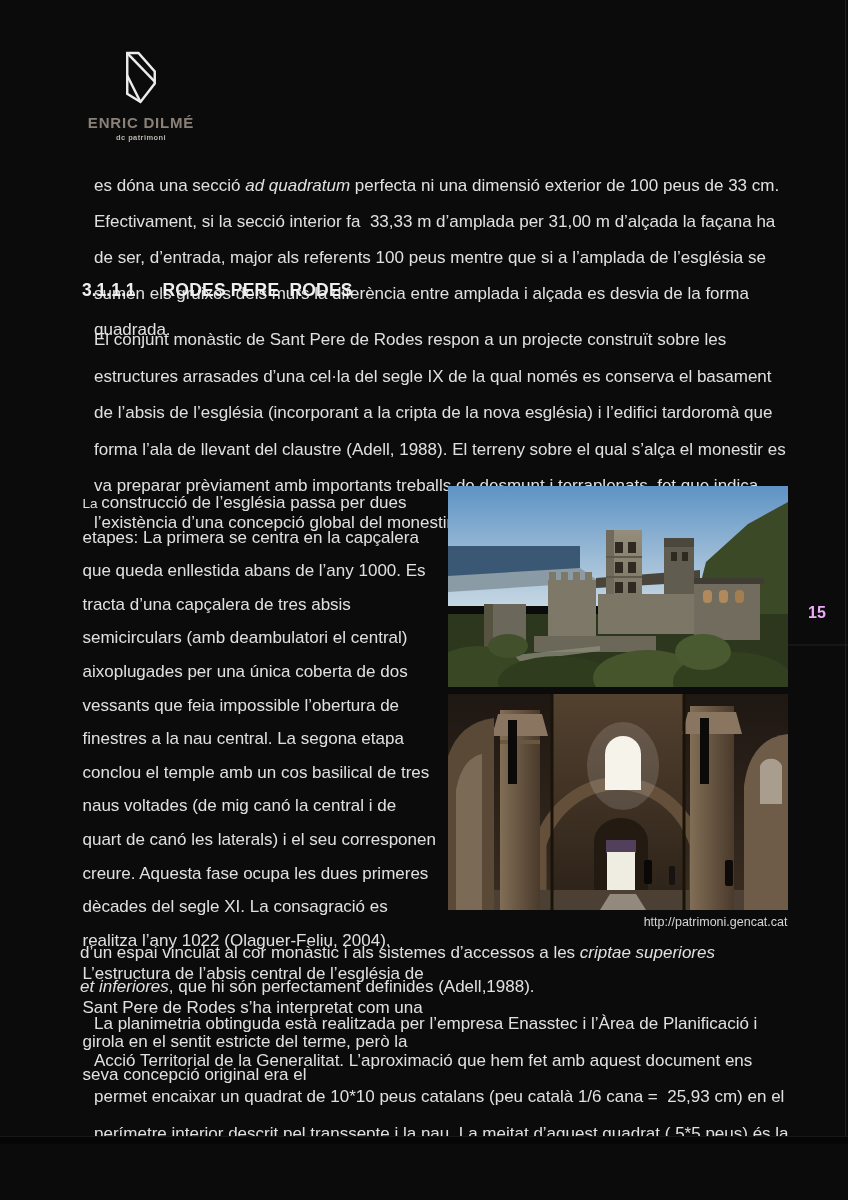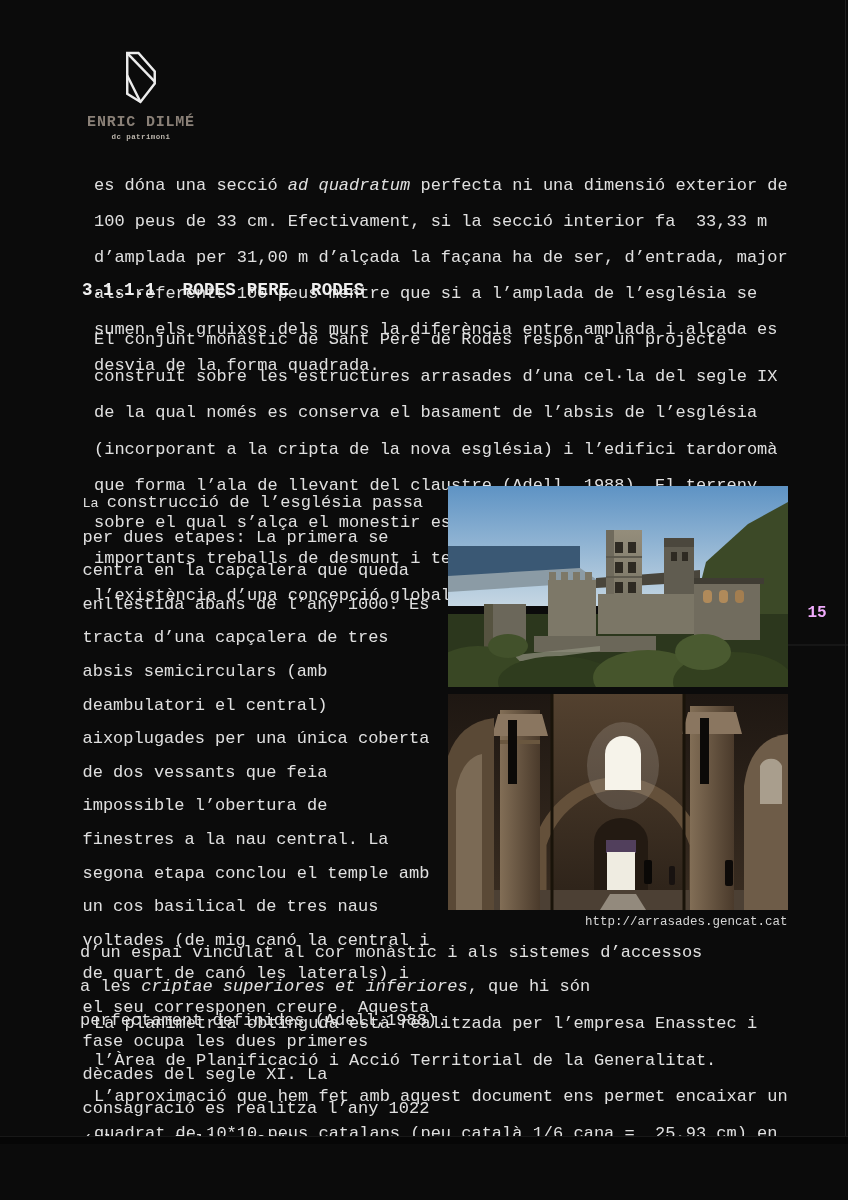--- a/index.html
+++ b/index.html
@@ -1,18 +1,18 @@
 <!DOCTYPE html>
 <html><head>
 <meta charset="utf-8">
 <style>
   html,body{margin:0;padding:0;background:#0b0b0b;}
   .page{
     position:relative;width:848px;height:1144px;background:#0b0b0b;
-    font-family:Liberation Mono, monospace;color:#e0e0e0;overflow:hidden;
+    font-family:Liberation Sans, sans-serif;color:#e0e0e0;overflow:hidden;
   }
   .para, .coltext, .caption, .heading{white-space:pre-wrap;}
   .para{position:absolute;margin:12px;font-size:17px;color:#e0e0e0;}
   
   .logo{position:absolute;left:75px;top:50px;width:132px;text-align:center;}
   .logo svg{display:block;margin:0 auto;}
   .logo-name{margin-top:9px;font-size:15px;font-weight:bold;letter-spacing:0.8px;color:#8a8077;}
   .logo-tagline{margin-top:2px;font-size:7.5px;font-weight:bold;letter-spacing:0.4px;color:#b9b3aa;}
   
   .p1{left:82px;top:156px;width:696px;line-height:36px;}
@@ -158,21 +158,21 @@
         <path d="M8,216 V96 Q14,64 34,60 V216 Z" fill="#7b6a55"></path>
         <path d="M296,216 V92 Q302,44 340,40 V216 Z" fill="#6e5c48"></path>
         <path d="M312,110 V72 A12,12 0 0 1 334,72 V110 Z" fill="#c9c2b2" opacity="0.65"></path>
         <rect x="196" y="166" width="8" height="24" rx="2" fill="#0a0806"></rect>
         <rect x="221" y="172" width="6" height="19" rx="2" fill="#181210"></rect>
         <rect x="277" y="166" width="8" height="26" rx="2" fill="#0d0a08"></rect>
         <path d="M104,0 V216" stroke="#191309" stroke-width="3"></path>
         <path d="M236,0 V216" stroke="#191309" stroke-width="3"></path>
       </svg>
 
-      <div class="caption">http://arrasades.gencat.cat</div>
+      <div class="caption">http://patrimoni.gencat.cat</div>
     </div>
   </div>
 
   <p class="para cont"><span>d’un espai vinculat al cor monàstic i als sistemes d’accessos a les </span><span class="em">criptae superiores et inferiores</span><span>, que hi són perfectament definides (Adell,1988).</span></p>
 
   <p class="para p4">La planimetria obtinguda està realitzada per l’empresa Enasstec i l’Àrea de Planificació i Acció Territorial de la Generalitat. L’aproximació que hem fet amb aquest document ens permet encaixar un quadrat de 10*10 peus catalans (peu català 1/6 cana =  25,93 cm) en el perímetre interior descrit pel transsepte i la nau. La meitat d’aquest quadrat ( 5*5 peus) és la mida del costat d’una sèrie de</p>
 
   <div class="pagenum-wrap">
     <div class="pagenum">15</div>
   </div>

